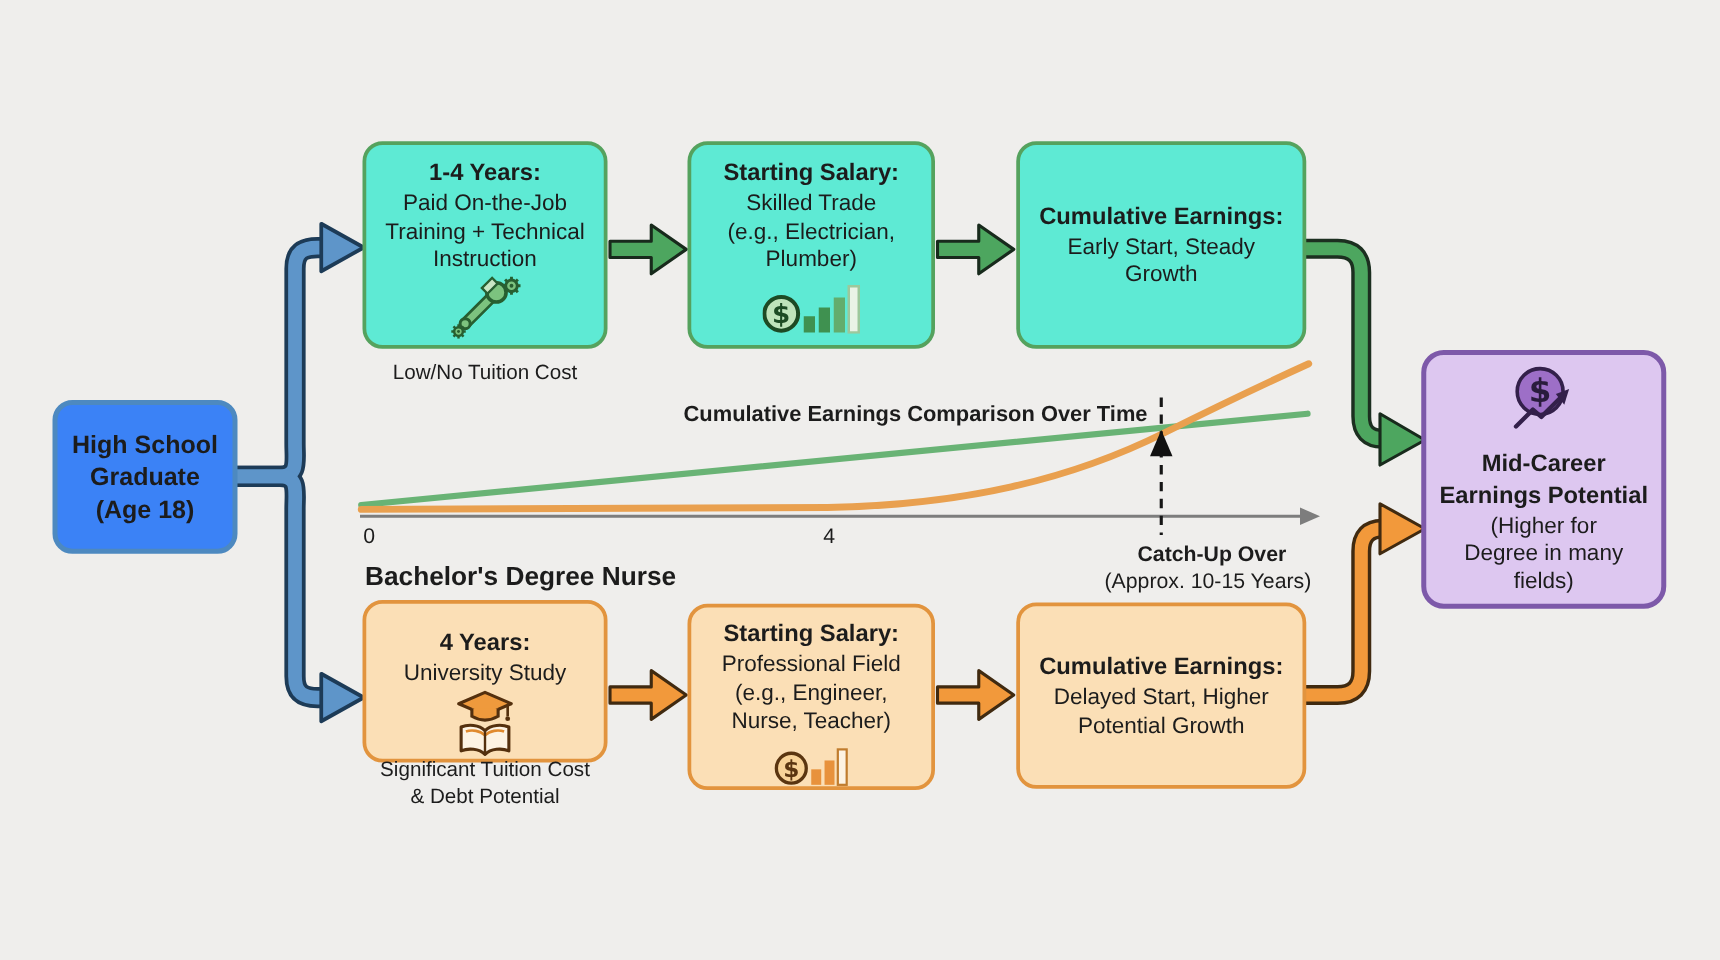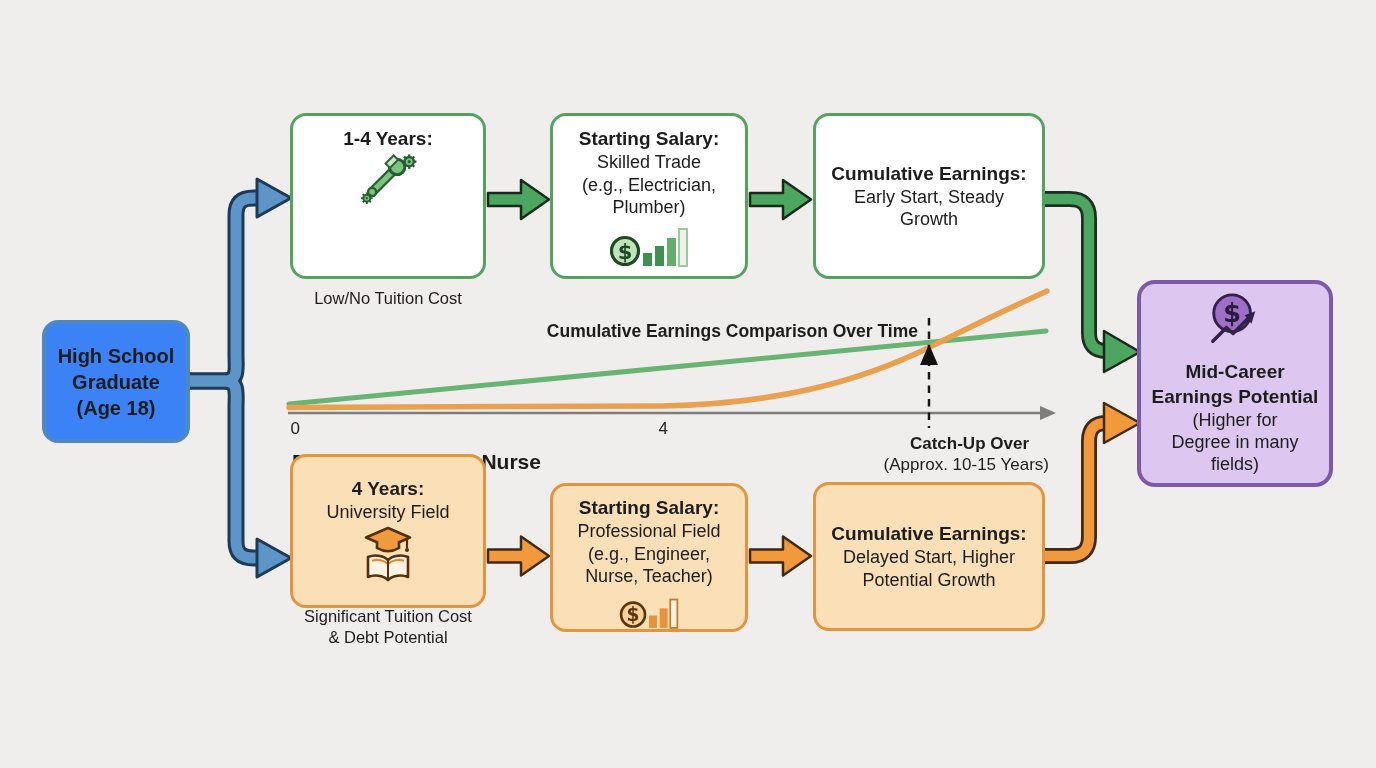--- a/index.html
+++ b/index.html
@@ -1,21 +1,21 @@
 <!DOCTYPE html>
 <html><head>
 <meta charset="utf-8">
 <style>
   html,body{margin:0;padding:0;background:#efeeec;}
   .canvas{position:relative;width:1376px;height:768px;background:#efeeec;overflow:hidden;
           font-family:"Liberation Sans",sans-serif;color:#1c1c1c;}
   .overlay{position:absolute;left:0;top:0;pointer-events:none;}
   .box{position:absolute;box-sizing:border-box;border-radius:16px;display:flex;flex-direction:column;
        align-items:center;text-align:center;}
-  .green-box{background:#ffffff;border:3.5px solid #55a25e;}
+  .green-box{background:#5eead4;border:3.5px solid #55a25e;}
   .orange-box{background:#fbdfb6;border:3.5px solid #e2943e;}
   .btitle{font-weight:700;font-size:19px;line-height:1.28;white-space:pre-line;}
   .bbody{font-size:18px;line-height:1.24;white-space:pre-line;}
   .heading{position:absolute;font-weight:700;font-size:21px;white-space:nowrap;}
   .note{position:absolute;font-size:16.5px;line-height:1.3;text-align:center;white-space:pre-line;}
   .ctext{position:absolute;text-align:right;}
   .blue-out{fill:none;stroke:#1d3b57;stroke-width:17;stroke-linejoin:round;stroke-linecap:round;}
   .blue-in{fill:none;stroke:#5e95c9;stroke-width:11;stroke-linejoin:round;stroke-linecap:round;}
   .blue-head{fill:#5e95c9;stroke:#1d3b57;stroke-width:3;stroke-linejoin:round;}
   .g-arrow{fill:#4da65f;stroke:#182a1c;stroke-width:2.5;stroke-linejoin:round;}
@@ -71,20 +71,23 @@
 
   <div class="box" style="left:42px;top:320px;width:148px;height:123px;background:#3b82f6;border:4px solid #4d89c0;justify-content:center;">
     <div class="btitle" style="font-size:20px;line-height:1.3;">High School
 Graduate
 (Age 18)</div>
   </div>
 
 
   <div class="box green-box" style="left:290px;top:113px;width:196px;height:166px;padding-top:11px;">
     <div class="btitle">1-4 Years:</div>
+    <div class="bbody">Paid On-the-Job
+Training + Technical
+Instruction</div>
     <svg width="66" height="52" viewBox="0 0 66 54" style="margin-top:1px;">
       <line x1="17" y1="41" x2="38" y2="20" stroke="#275f31" stroke-width="10" stroke-linecap="round"></line>
       <line x1="17" y1="41" x2="38" y2="20" stroke="#7cc37f" stroke-width="5.5" stroke-linecap="round"></line>
       <circle cx="42.5" cy="15.5" r="8" fill="#7cc37f" stroke="#275f31" stroke-width="3"></circle>
       <rect x="33.8" y="3.8" width="6.5" height="12" fill="#c8e6c4" stroke="#275f31" stroke-width="2" transform="rotate(45 36.8 9.8)"></rect>
       <circle cx="16.5" cy="41.5" r="4.2" fill="#7cc37f" stroke="#275f31" stroke-width="2.5"></circle>
       <g stroke="#275f31" stroke-width="2.4">
         <line x1="47.5" y1="10" x2="62.5" y2="10"></line>
           <line x1="55" y1="2.5" x2="55" y2="17.5"></line>
         <line x1="49.7" y1="4.7" x2="60.3" y2="15.3"></line>
@@ -126,23 +129,23 @@
   </div>
 
   <div class="ctext" style="left:398px;top:321px;width:520px;font-weight:700;font-size:17.5px;">Cumulative Earnings Comparison Over Time</div>
   <div class="ctext" style="left:278px;top:419px;width:22px;font-size:17px;">0</div>
   <div class="ctext" style="left:646px;top:419px;width:22px;font-size:17px;">4</div>
   <div class="ctext" style="left:829px;top:434px;width:200px;font-weight:700;font-size:17px;">Catch-Up Over</div>
   <div class="ctext" style="left:809px;top:455px;width:240px;font-size:17px;">(Approx. 10-15 Years)</div>
 
   <div class="heading" style="left:292px;top:450px;">Bachelor's Degree Nurse</div>
 
-  <div class="box orange-box" style="left:290px;top:454px;width:196px;height:154px;padding-top:20px;">
+  <div class="box orange-box" style="left:290px;top:480px;width:196px;height:130px;padding-top:20px;">
     <div class="btitle">4 Years:</div>
-    <div class="bbody">University Field</div>
+    <div class="bbody">University Study</div>
     <svg width="62" height="58" viewBox="0 0 62 58" style="margin-top:2px;">
       <path d="M50,13 L50,22" stroke="#54300e" stroke-width="2.2"></path>
       <circle cx="50" cy="24" r="2" fill="#54300e"></circle>
       <polygon points="31,2 53,11.5 31,21 9,11.5" fill="#ef9a3d" stroke="#54300e" stroke-width="2.6" stroke-linejoin="round"></polygon>
       <path d="M20,15.5 L20,22 Q31,28.5 42,22 L42,15.5" fill="#ef9a3d" stroke="#54300e" stroke-width="2.6"></path>
       <path d="M31,34 C26,29 17,28.5 11,31 L11,51 C17,48.5 26,49 31,54 C36,49 45,48.5 51,51 L51,31 C45,28.5 36,29 31,34 Z" fill="#fdf3e3" stroke="#54300e" stroke-width="2.6" stroke-linejoin="round"></path>
       <path d="M31,38 C27,34 20,33 15,34.8 M31,38 C35,34 42,33 47,34.8" stroke="#e08a2e" stroke-width="2.2" fill="none"></path>
       <line x1="31" y1="34" x2="31" y2="54" stroke="#54300e" stroke-width="2"></line>
     </svg>
   </div>

